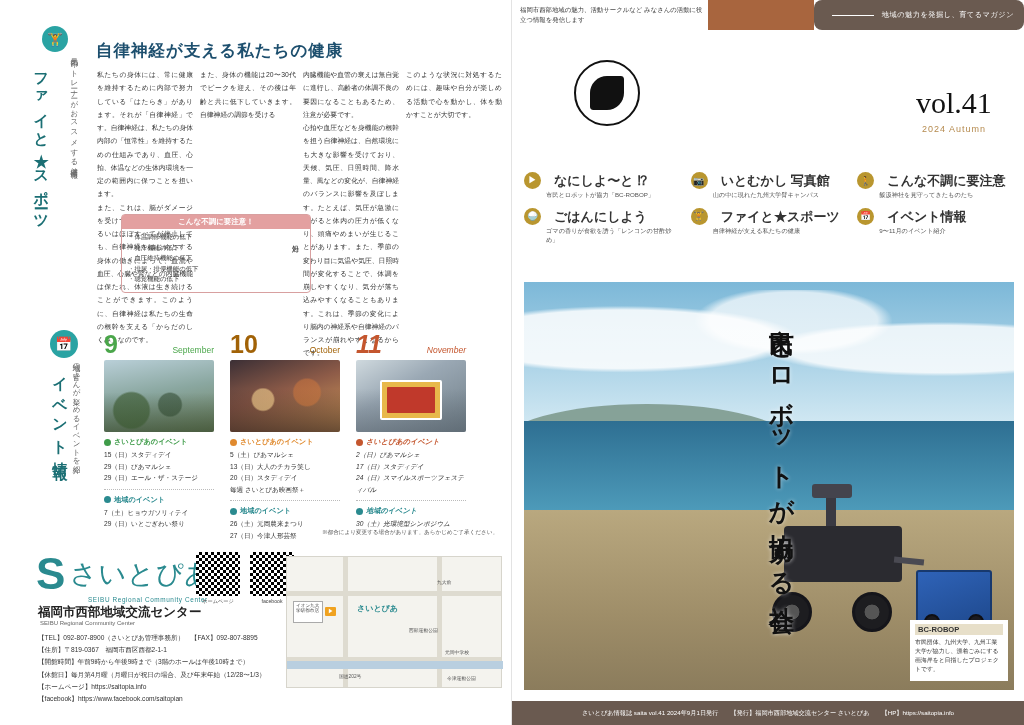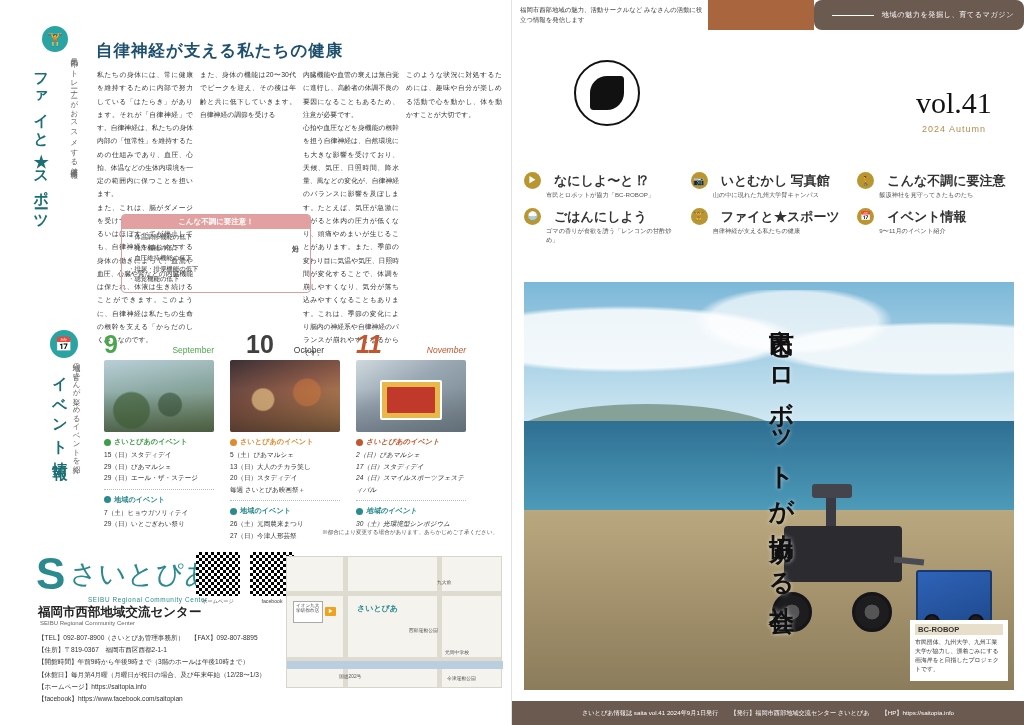--- a/index.html
+++ b/index.html
@@ -94,21 +94,21 @@
   .event-flex { display: flex; }
 
   .month-card { position: absolute; top: 332px; width: 110px; }
   .m1 { left: 104px; }
   .m2 { left: 230px; }
   .m3 { left: 356px; font-style: italic; }
   .month-head { display: flex; align-items: baseline; gap: 4px; }
   .month-num { font-size: 25px; font-weight: bold; line-height: 1; }
   .month-en { font-size: 8.5px; margin-left: auto; }
   .m1 .month-num, .m1 .month-en { color: #4aa64a; }
-  .m2 .month-num, .m2 .month-en { color: #404040; margin-left: 16px; }
+  .m2 .month-num, .m2 .month-en { color: #a16207; }
   .m3 .month-num, .m3 .month-en { color: #c4562e; }
   .month-photo {
     width: 110px; height: 72px; margin-top: 3px; border-radius: 2px;
     position: relative; overflow: hidden;
   }
   .ph1 { background: linear-gradient(170deg,#b9cfd8 0%,#8aa7a0 45%,#6d7f5d 100%); }
   .ph2 { background: linear-gradient(160deg,#3b2f35 0%,#8d5b48 45%,#d9a05b 100%); }
   .ph3 { background: linear-gradient(150deg,#cfd9de 0%,#9aa8b4 40%,#6f7d86 100%); }
   .ph-overlay { position: absolute; inset: 0; }
   .ph1 .ph-overlay { background:

